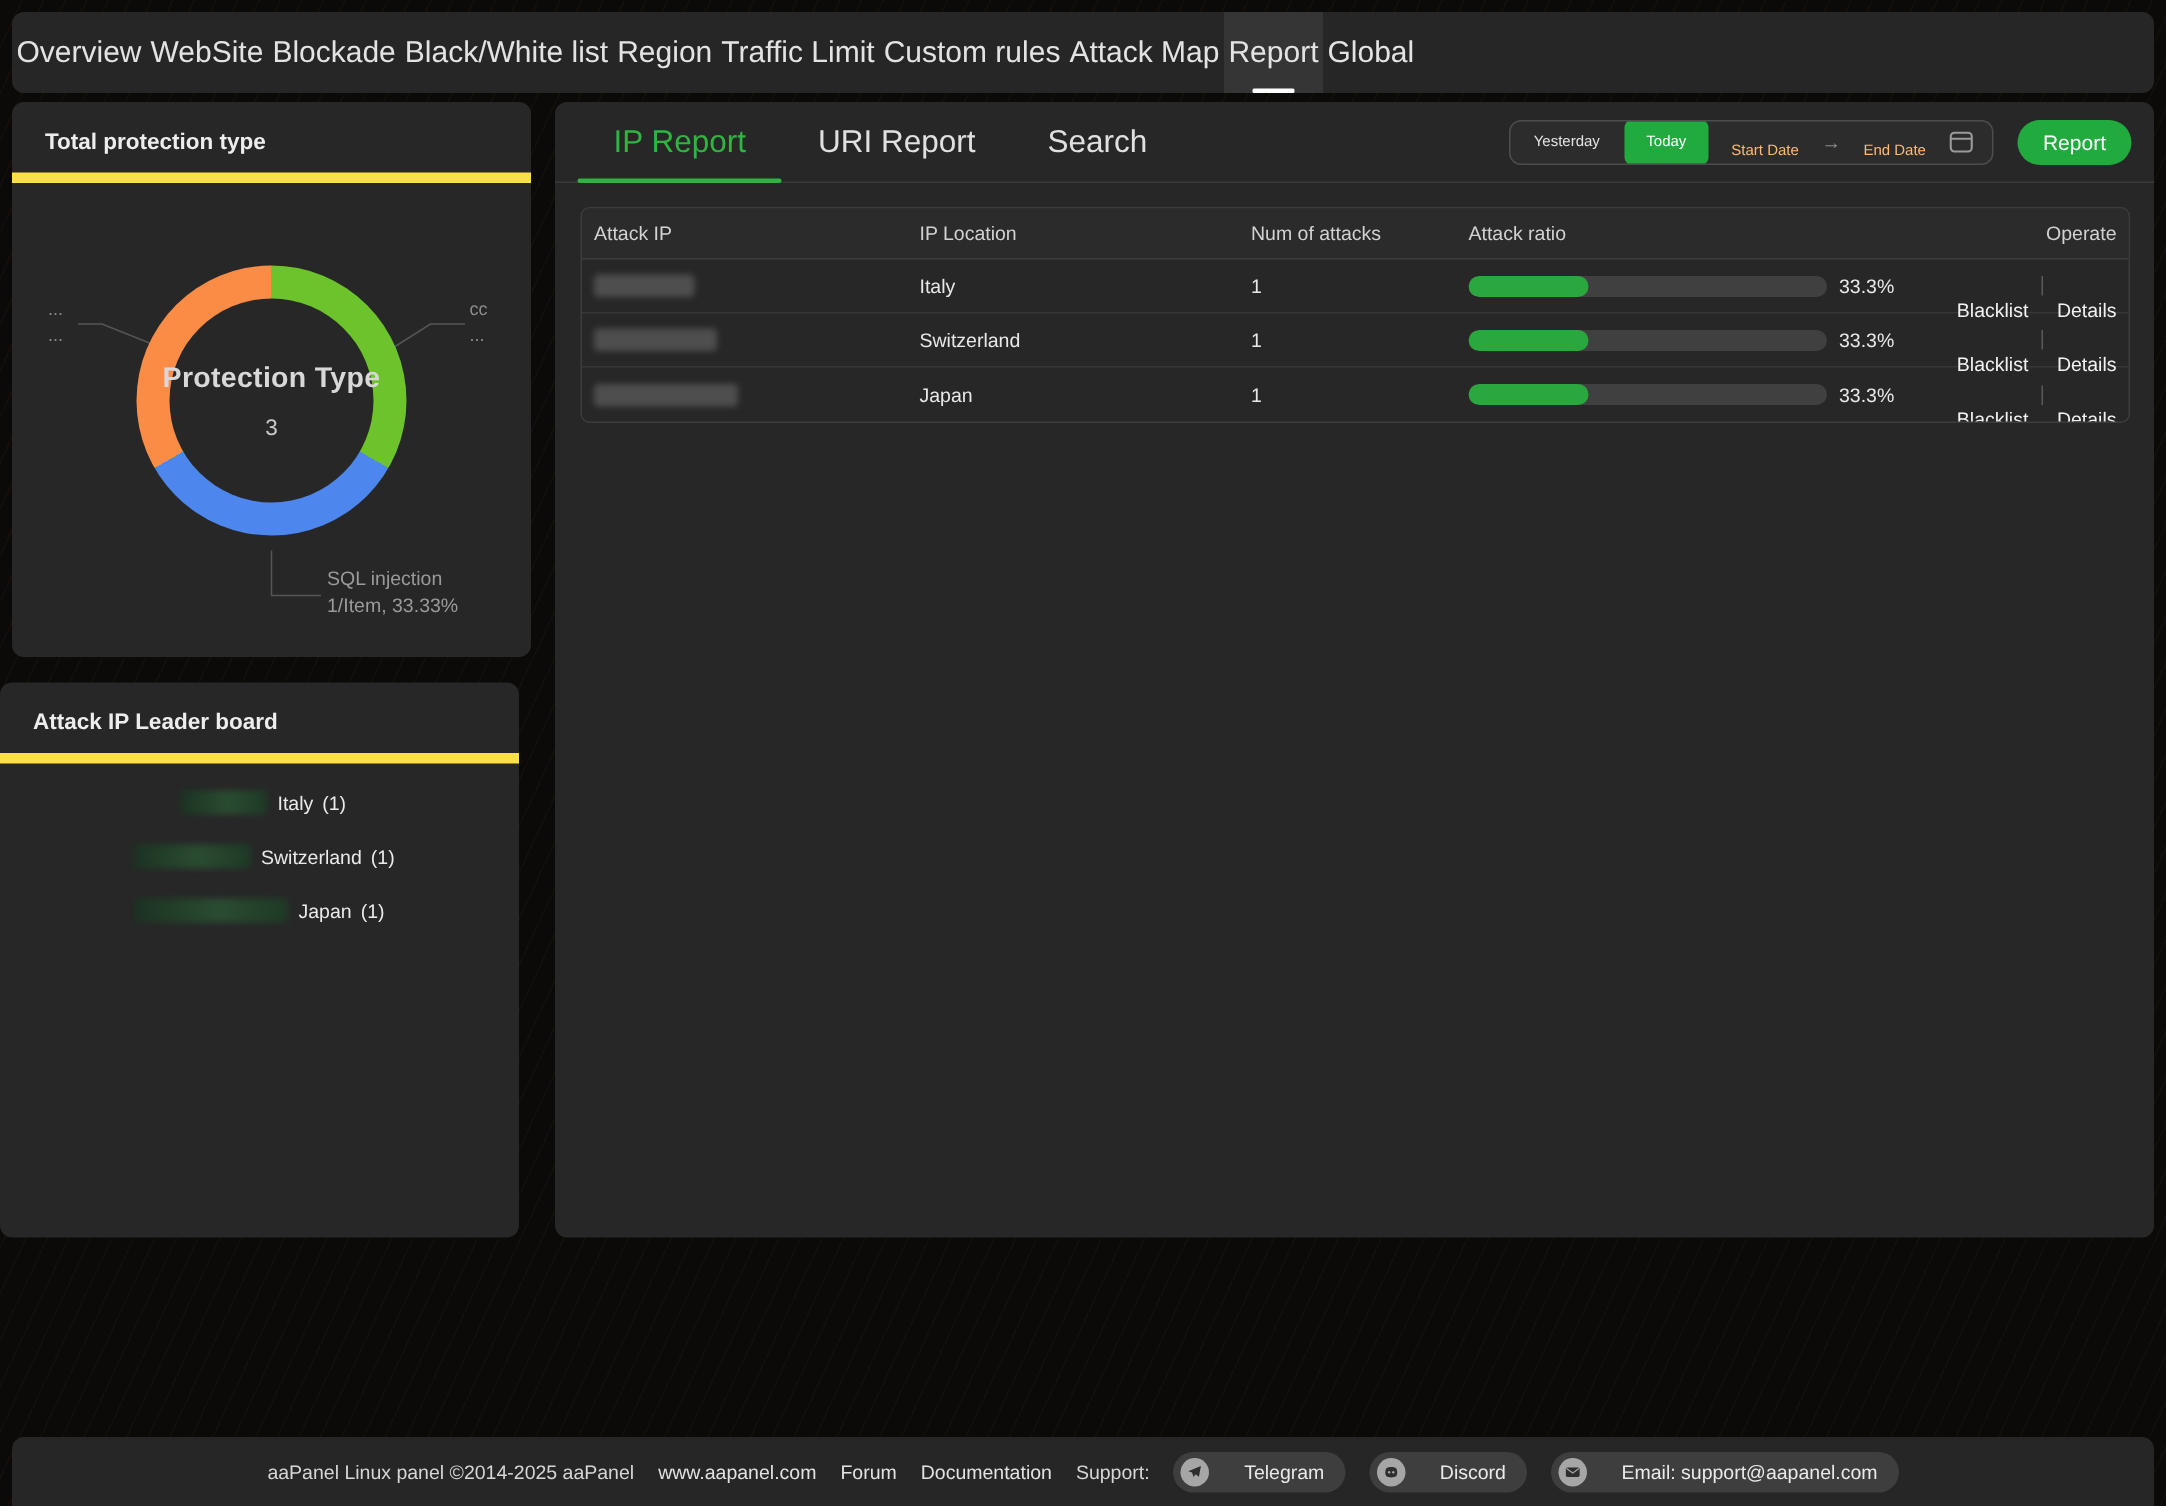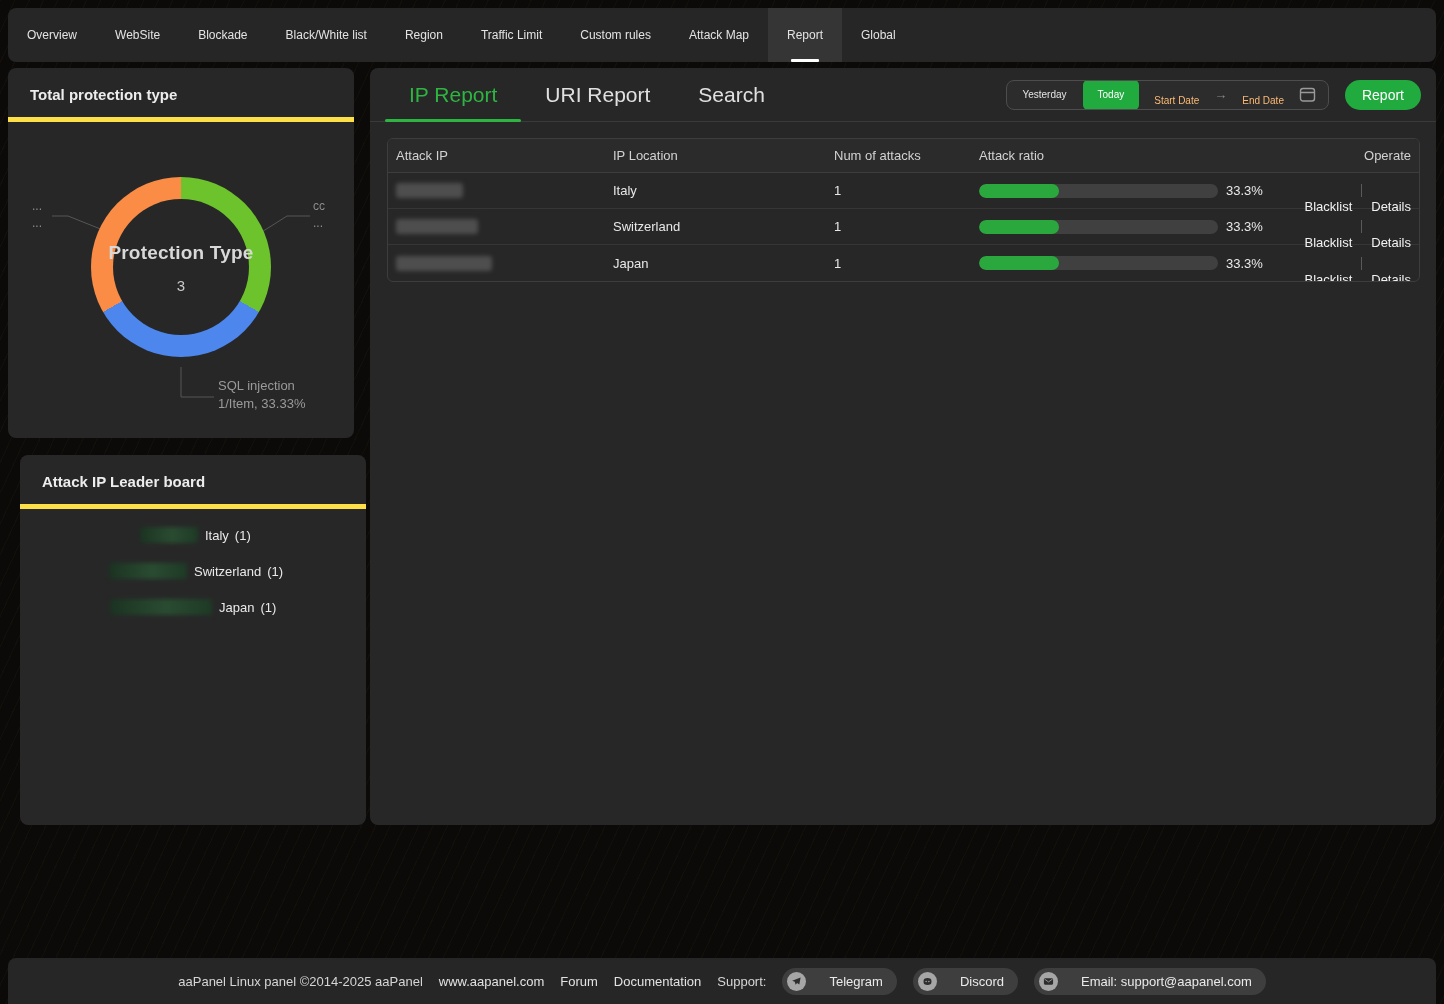--- a/index.html
+++ b/index.html
@@ -11,37 +11,37 @@
       repeating-linear-gradient(115deg, rgba(170,130,50,0.045) 0 1px, transparent 1px 13px),
       #0c0a08;
     color:#e2e2e2;
   }
   
   .topnav {
     position:absolute; left:8px; top:8px; width:1428px; height:54px;
     background:#262626; border-radius:8px; display:flex; align-items:stretch; overflow:hidden;
   }
   .nav-item {
-    padding:0 19px; line-height:54px; font-size:12px; color:#e3e3e3;
+    padding:0 3px; line-height:54px; font-size:20px; color:#e3e3e3;
     cursor:pointer; position:relative; white-space:nowrap;
   }
   .nav-item.active { background:#353535; }
   .nav-item.active::after {
     content:""; position:absolute; left:50%; transform:translateX(-50%);
     bottom:0; width:28px; height:3px; background:#ffffff; border-radius:1px;
   }
   
   .card { position:absolute; background:#272727; border-radius:8px; }
   .card-title {
     height:54px; line-height:54px; padding-left:22px;
     font-size:15px; font-weight:bold; color:#ededed;
-    border-bottom:5px solid #fde047;
+    border-bottom:7px solid #fde047;
   }
   #card-protection { left:8px; top:68px; width:346px; height:370px; }
-  #card-leaderboard { left:20px; top:455px; width:346px; height:370px; }
+  #card-leaderboard { left:0; top:455px; width:346px; height:370px; }
   
   .chart-area { position:relative; width:346px; height:315px; }
   .donut {
     position:absolute; left:83px; top:55px; width:180px; height:180px; border-radius:50%;
     background:conic-gradient(#6cc32b 0deg 120deg, #4d87ee 120deg 240deg, #fa8c46 240deg 360deg);
   }
   .donut-hole {
     position:absolute; left:22px; top:22px; width:136px; height:136px;
     border-radius:50%; background:#272727;
   }

